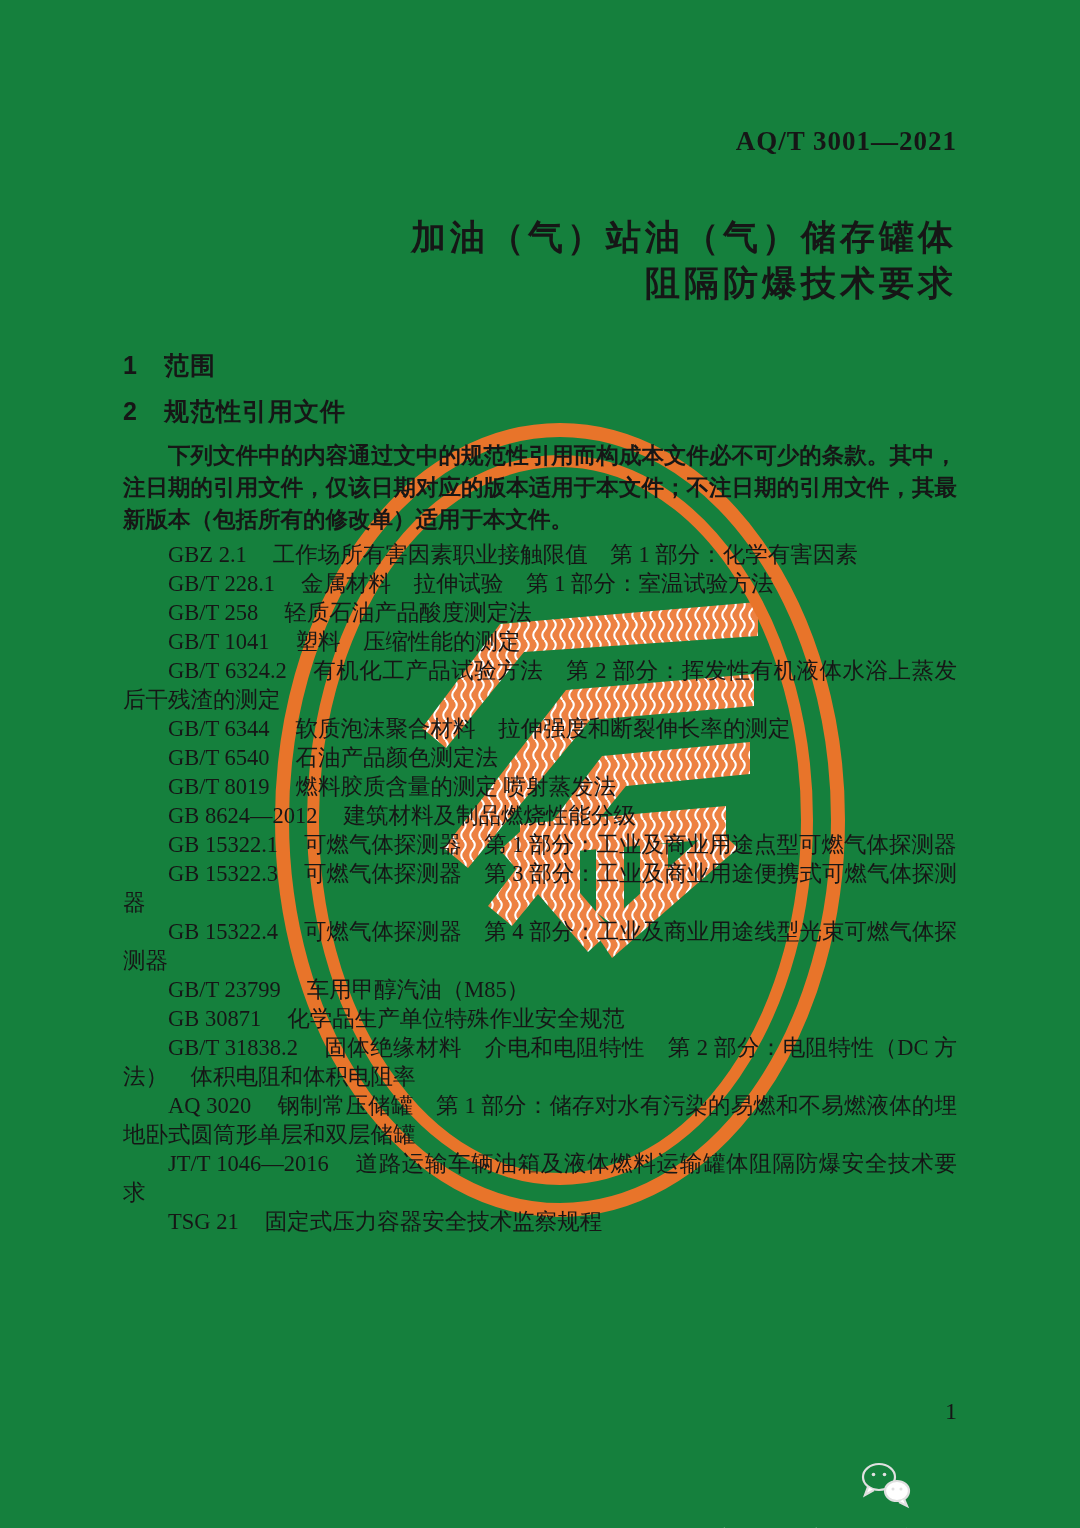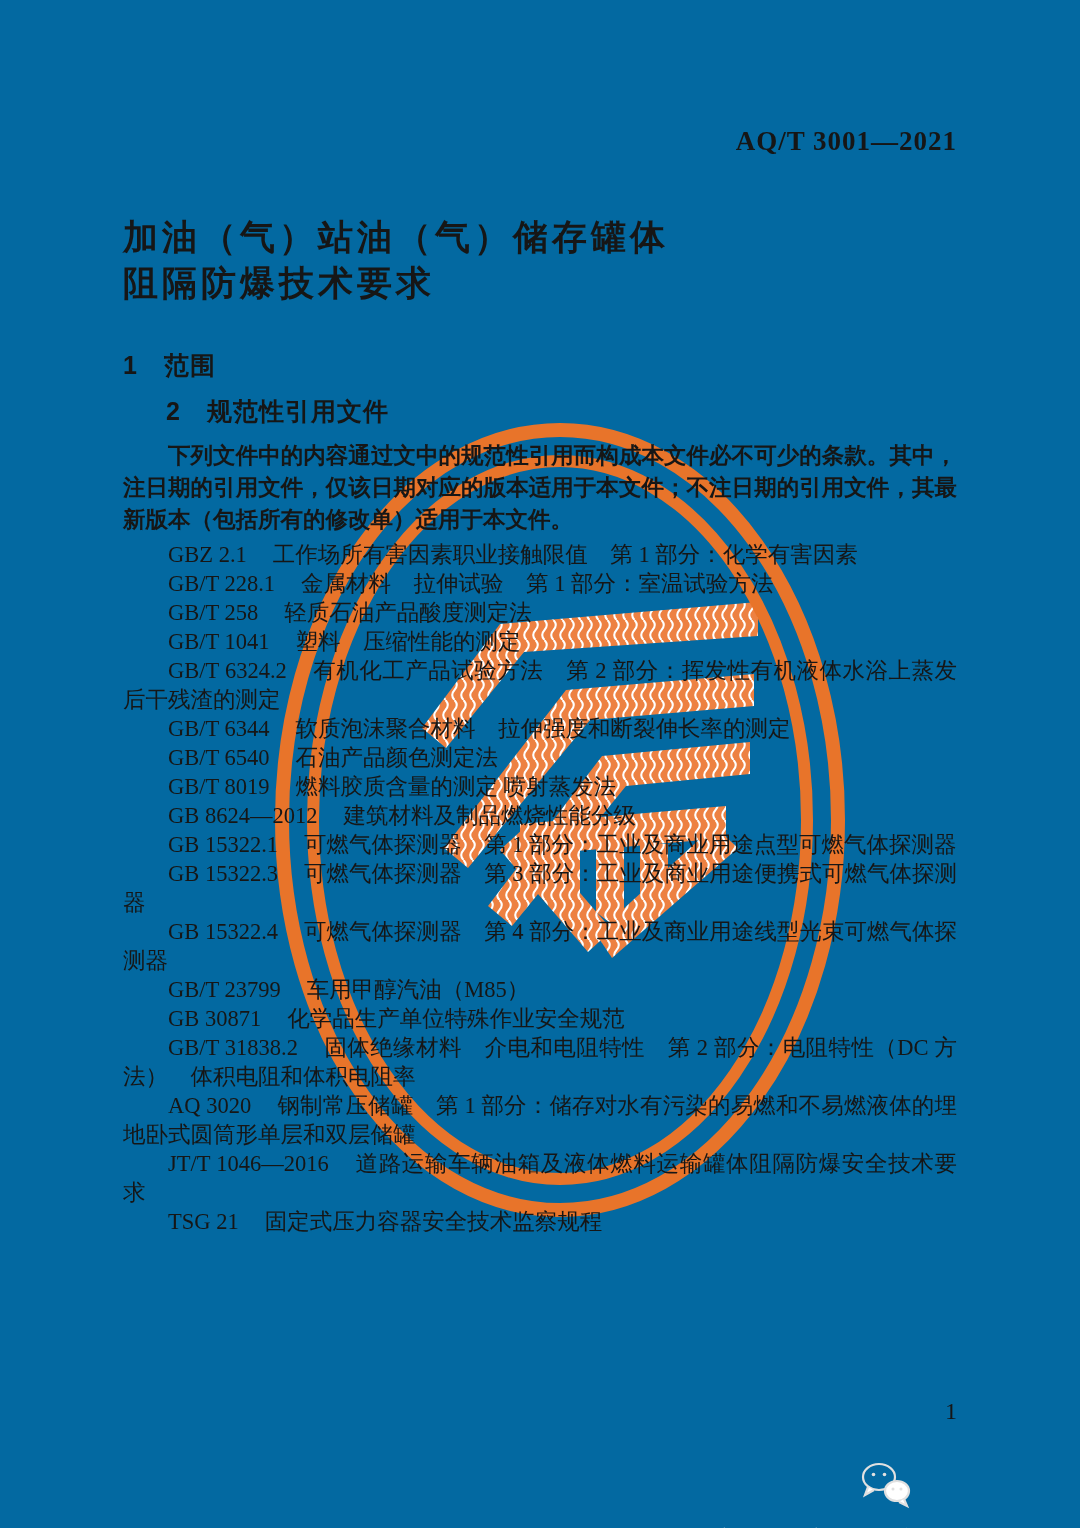--- a/index.html
+++ b/index.html
@@ -1,43 +1,43 @@
 <!DOCTYPE html>
 <html><head>
 <meta charset="utf-8">
 <style>
   html,body { margin:0; padding:0; background:#ffffff; }
   .page {
     position:relative; width:1080px; height:1528px; margin:0 auto;
-    background:#0369a1; overflow:hidden;
+    background:#15803d; overflow:hidden;
     font-family:"Liberation Serif","DejaVu Serif",serif;
     color:#161616;
   }
   .watermark {
     position:absolute; left:0; top:0; width:1080px; height:1528px;
     z-index:0; pointer-events:none;
   }
   .content {
     position:absolute; left:123px; top:0; width:834px; z-index:1;
   }
   .doc-code {
     padding-top:126px; text-align:right;
     font-size:27px; font-weight:bold; letter-spacing:1px; line-height:30px;
   }
   .title-block {
-    margin-top:58px; text-align:left;
+    margin-top:58px; text-align:right;
     font-family:"Liberation Sans","DejaVu Sans",sans-serif;
     font-weight:bold; font-size:35px; line-height:46px; letter-spacing:4px;
   }
   .sec-heading {
     margin:0; margin-top:44px;
     font-family:"Liberation Sans","DejaVu Sans",sans-serif;
     font-weight:bold; font-size:25px; line-height:30px; letter-spacing:1px;
   }
-  .sec-heading.second { margin-top:16px;margin-left:43px; }
+  .sec-heading.second { margin-top:16px; }
   .body-par {
     margin:0; font-size:22.5px; line-height:33px;
     text-align:justify; text-indent:2em;
   }
   .par-group { margin-top:16px; }
   .intro-par { margin:0; margin-top:14px; font-size:22.5px; line-height:32px;
     text-align:justify; text-indent:2em;font-weight:bold; }
   .ref-list { margin-top:4px; }
   .ref-item {
     margin:0; font-size:22.5px; line-height:29px;

